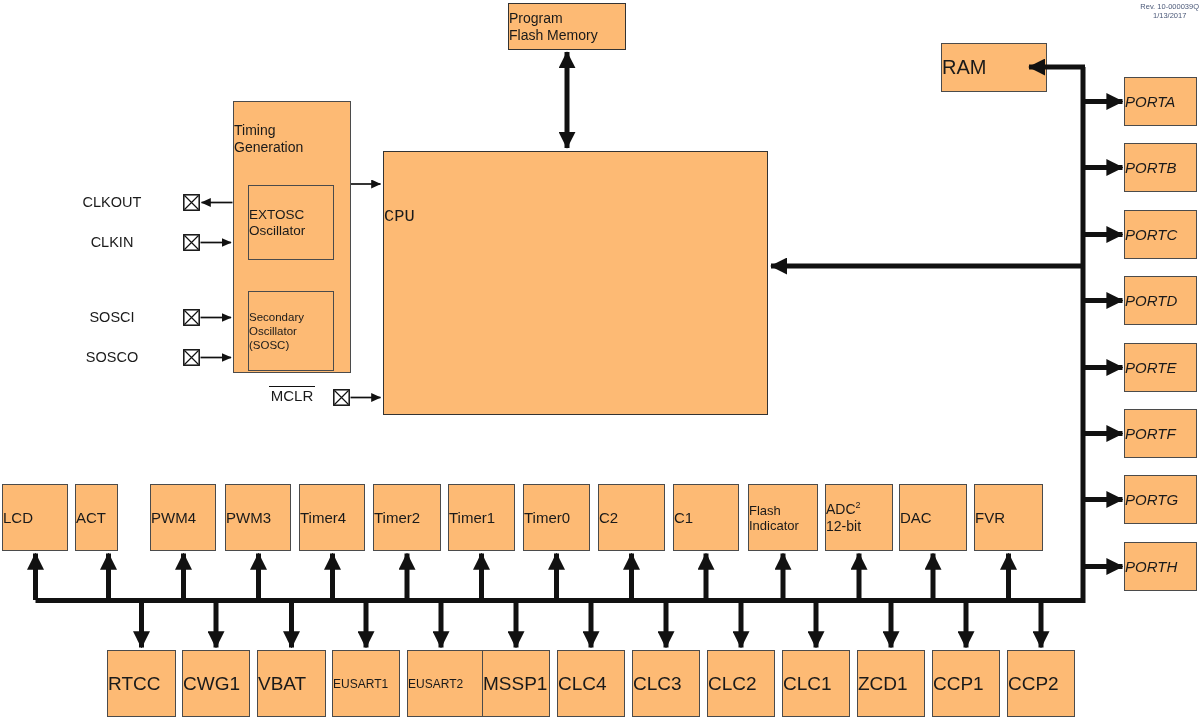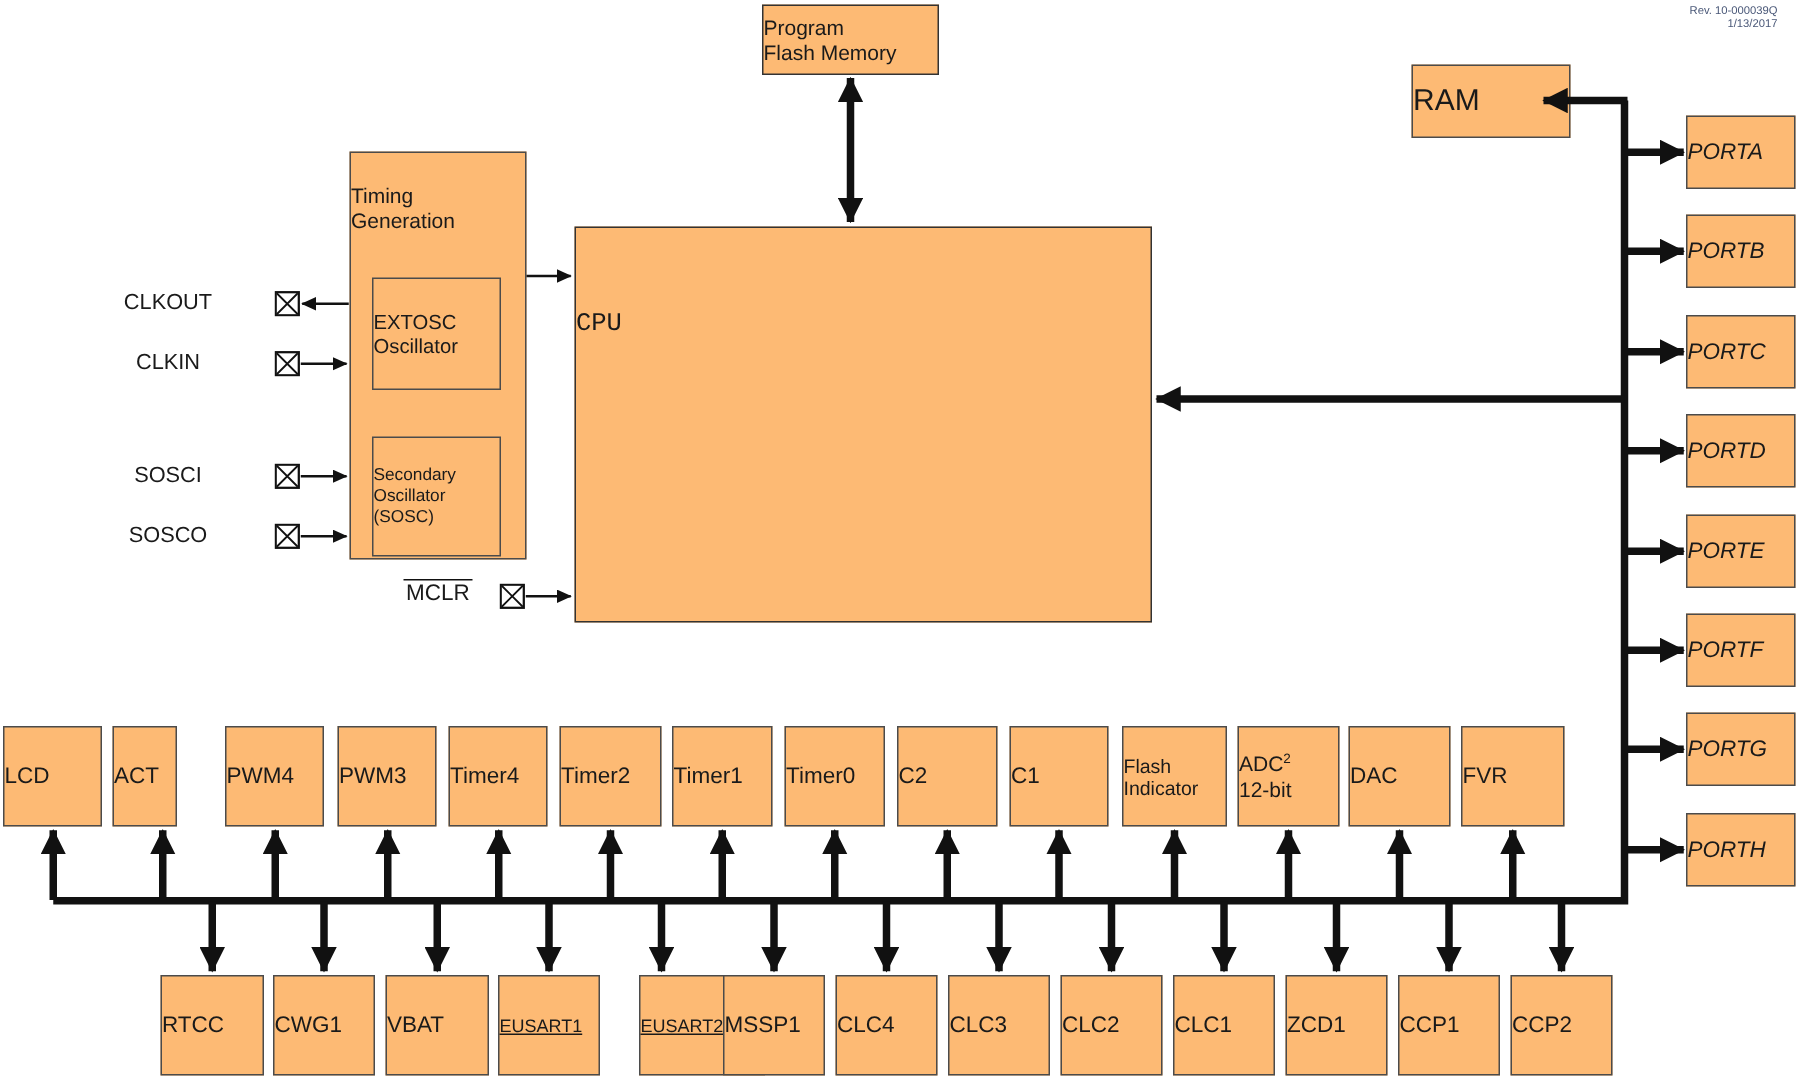--- a/index.html
+++ b/index.html
@@ -19,37 +19,37 @@
            padding-top:20px; font-size:14px; line-height:17px; }
   .extosc{ left:248px; top:185px; width:86px; height:75px; font-size:13.5px; line-height:16px; }
   .sosc  { left:248px; top:291px; width:86px; height:80px; font-size:11.5px; line-height:14px; }
 
   
   .pbox { left:1124px; width:73px; height:49px; font-size:15px;font-style:italic; }
 
   
   .mbox { top:484px; height:67px; font-size:15px; }
   
-  .bbox { top:650px; height:67px; font-size:15px; }
+  .bbox { top:650px; height:67px; font-size:19px; }
 
   .f13 { font-size:13px; line-height:15px; }
-  .f12 { font-size:12px;text-decoration:underline; }
+  .f12 { font-size:12px; }
   sup { font-size:9px; line-height:0; }
 
   
   .pin { position:absolute; width:17px; height:17px; }
 
   
   .plabel { position:absolute; left:58px; width:108px; height:17px; line-height:17px;
             text-align:center; font-size:14.5px; }
   .mclr-label { position:absolute; left:268px; top:386px; width:48px; height:20px;
                 text-align:center; font-size:15px; }
   .overline { display:inline-block; border-top:1.6px solid #111; padding:0 2px; line-height:17px; }
 
-  .rev { position:absolute; right:15px; top:2px; text-align:right; font-size:7.5px;
+  .rev { position:absolute; right:1px; top:2px; text-align:center; font-size:7.5px;
          line-height:9px; color:#4a5878; }
 
   svg.overlay { position:absolute; left:0; top:0; pointer-events:none; }
 </style>
 </head>
 <body>
 
 <div id="canvas">
 
   <div class="rev">
@@ -161,21 +161,21 @@
     </div>
   <div class="box bbox" style="left:182px;width:68px">
       <span>CWG1</span>
     </div>
   <div class="box bbox" style="left:257px;width:69px">
       <span>VBAT</span>
     </div>
   <div class="box bbox f12" style="left:332px;width:68px">
       <span>EUSART1</span>
     </div>
-  <div class="box bbox f12" style="left:426px;width:84px">
+  <div class="box bbox f12" style="left:407px;width:84px">
       <span>EUSART2</span>
     </div>
   <div class="box bbox" style="left:482px;width:68px">
       <span>MSSP1</span>
     </div>
   <div class="box bbox" style="left:557px;width:68px">
       <span>CLC4</span>
     </div>
   <div class="box bbox" style="left:632px;width:68px">
       <span>CLC3</span>

